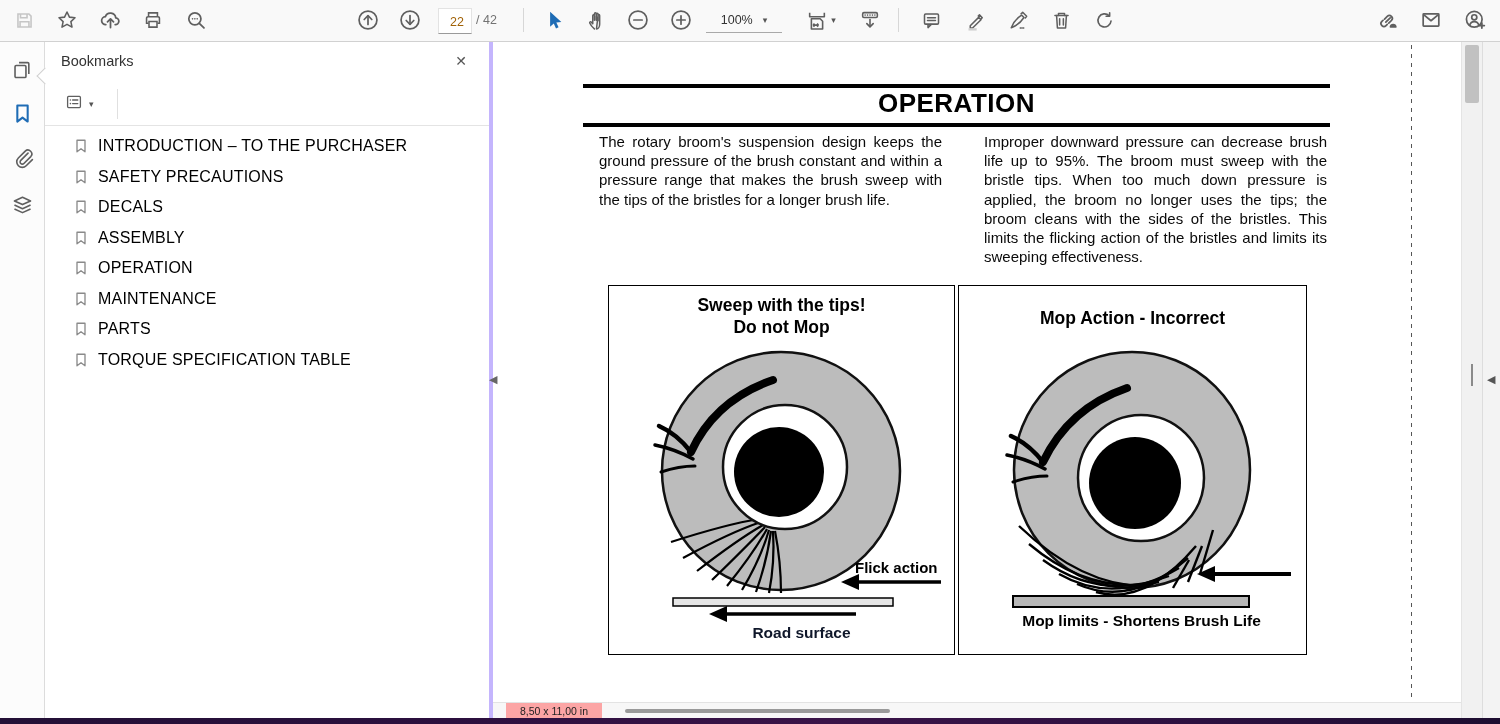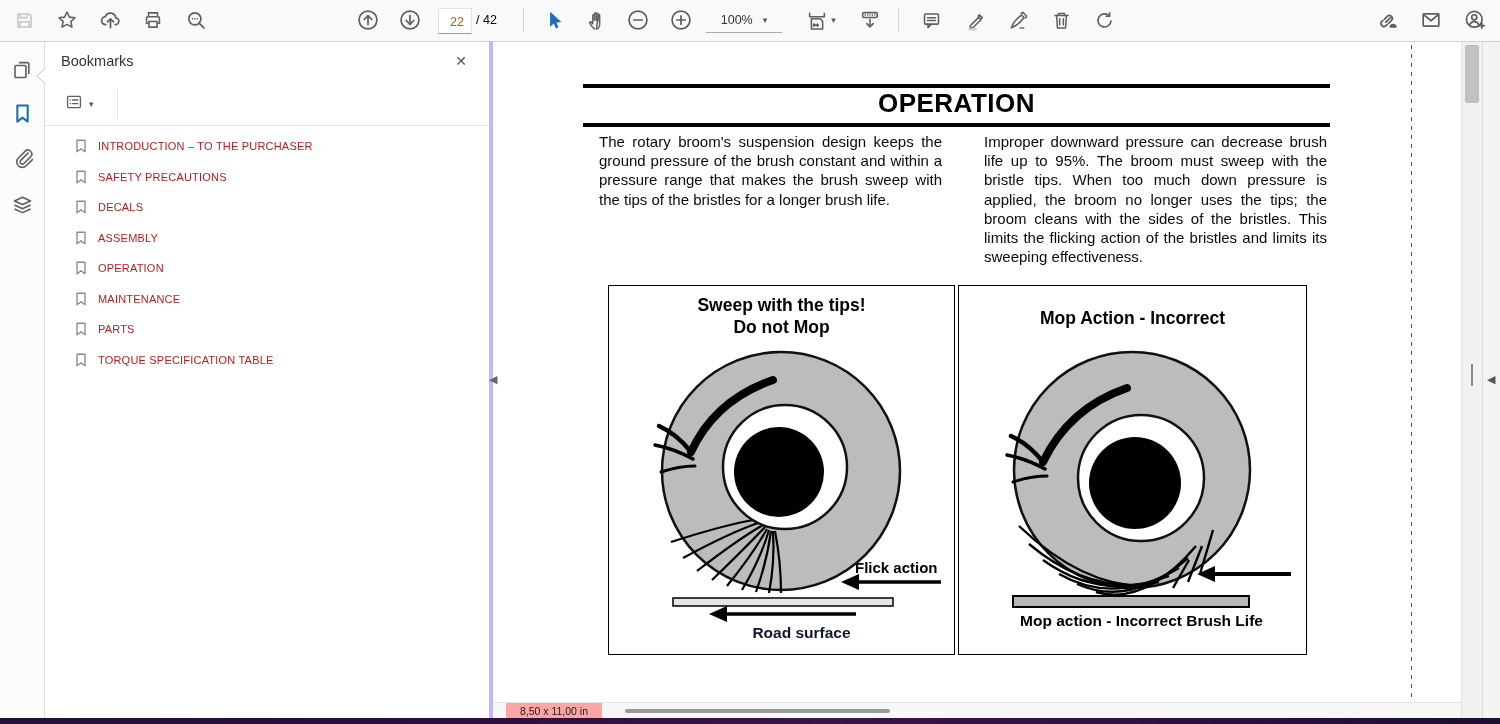--- a/index.html
+++ b/index.html
@@ -20,21 +20,21 @@
   .tbtn svg{display:block;}
   .tsep{position:absolute;top:8px;width:1px;height:24px;background:#d7d7d7;}
   #page-box{
     position:absolute;left:438px;top:8px;width:32px;height:24px;
     border:1px solid #e3e3e3;border-bottom:1px solid #9a9a9a;background:#fff;
   }
   #page-box input{
     width:100%;height:100%;border:none;background:transparent;outline:none;
     text-align:center;font-size:12.5px;color:#a16207;font-family:"Liberation Sans",sans-serif;
   }
-  #page-total{position:absolute;left:476px;top:13px;font-size:12.5px;color:#000000;}
+  #page-total{position:absolute;left:476px;top:13px;font-size:12.5px;color:#737373;}
   #zoom-ctl{
     position:absolute;left:706px;top:8px;width:76px;height:24px;
     border-bottom:1px solid #a9a9a9;display:flex;align-items:center;justify-content:center;
     gap:10px;font-size:12.5px;color:#333;
   }
   .caret{font-size:9px;color:#555;line-height:1;}
   
   #rail{
     position:absolute;left:0;top:41px;width:44px;height:677px;background:#fcfcfc;
     border-right:1px solid #dcdcdc;z-index:20;
@@ -56,21 +56,21 @@
     position:absolute;left:14px;top:50px;height:26px;display:flex;align-items:center;gap:6px;
     padding:0 6px;border-radius:3px;
   }
   #bk-opts-sep{position:absolute;left:72px;top:48px;width:1px;height:30px;background:#e0e0e0;}
   #bk-divider{position:absolute;left:0;top:84px;width:444px;height:1px;background:#e4e4e4;}
   .bk-item{
     position:absolute;left:28px;width:400px;height:30px;display:flex;align-items:center;gap:9px;
     cursor:default;
   }
   .bk-item svg{flex:0 0 auto;}
-  .bk-label{font-size:11px;color:#b91c1c;letter-spacing:.2px;white-space:nowrap;}
+  .bk-label{font-size:16px;color:#000000;letter-spacing:.2px;white-space:nowrap;}
   #panel-collapse{
     position:absolute;left:489px;top:370px;width:12px;height:18px;z-index:40;
     font-size:11px;color:#666;display:flex;align-items:center;cursor:default;
   }
   
   #doc{
     position:absolute;left:490px;top:41px;width:1010px;height:661px;background:#fff;z-index:5;
     overflow:hidden;
   }
   #dash-line{
@@ -508,21 +508,21 @@
         <path d="M243 260 L229 296"></path>
         <path d="M254 244 L241 288"></path>
       </g>
       <circle cx="182" cy="192" r="63" fill="#fff" stroke="#111" stroke-width="2.5"></circle>
       <circle cx="176" cy="197" r="46" fill="#000"></circle>
       <rect x="54" y="310" width="236" height="11" fill="#b7b7b7" stroke="#000" stroke-width="2"></rect>
       <line x1="332" y1="288" x2="252" y2="288" stroke="#000" stroke-width="4"></line>
       <polygon points="238,288 256,280 256,296" fill="#000"></polygon>
     </svg>
     <div class="fig-title" id="figr-t">Mop Action - Incorrect</div>
-    <div id="mop-caption">Mop action - Incorrect Brush Life</div>
+    <div id="mop-caption">Mop limits - Shortens Brush Life</div>
   </div>
 
   <div id="dash-line"></div>
 </div>
 
 <div id="status-row">
   <div id="page-size-chip">8,50 x 11,00 in</div>
   <div id="hscroll-thumb"></div>
 </div>
 

